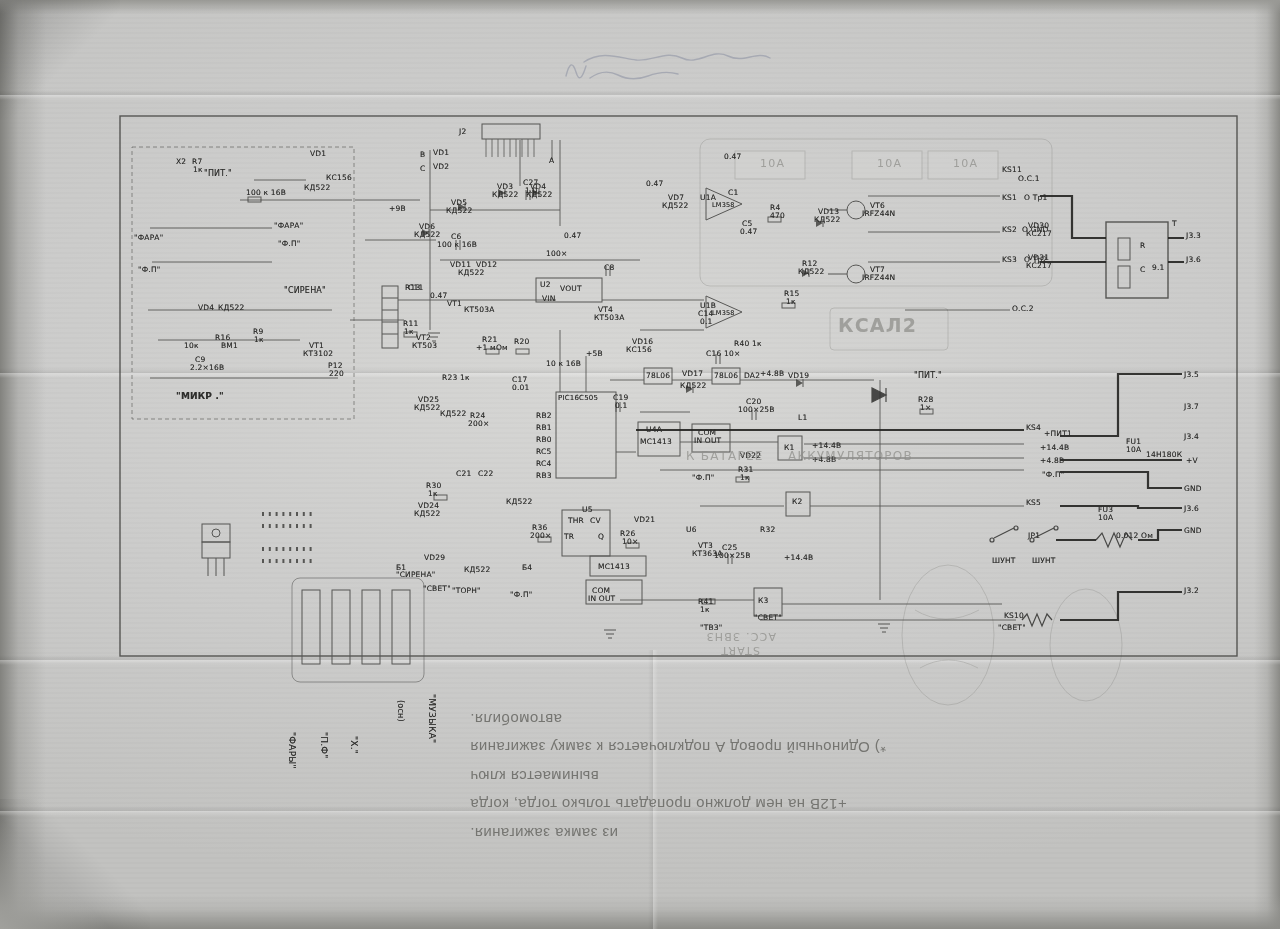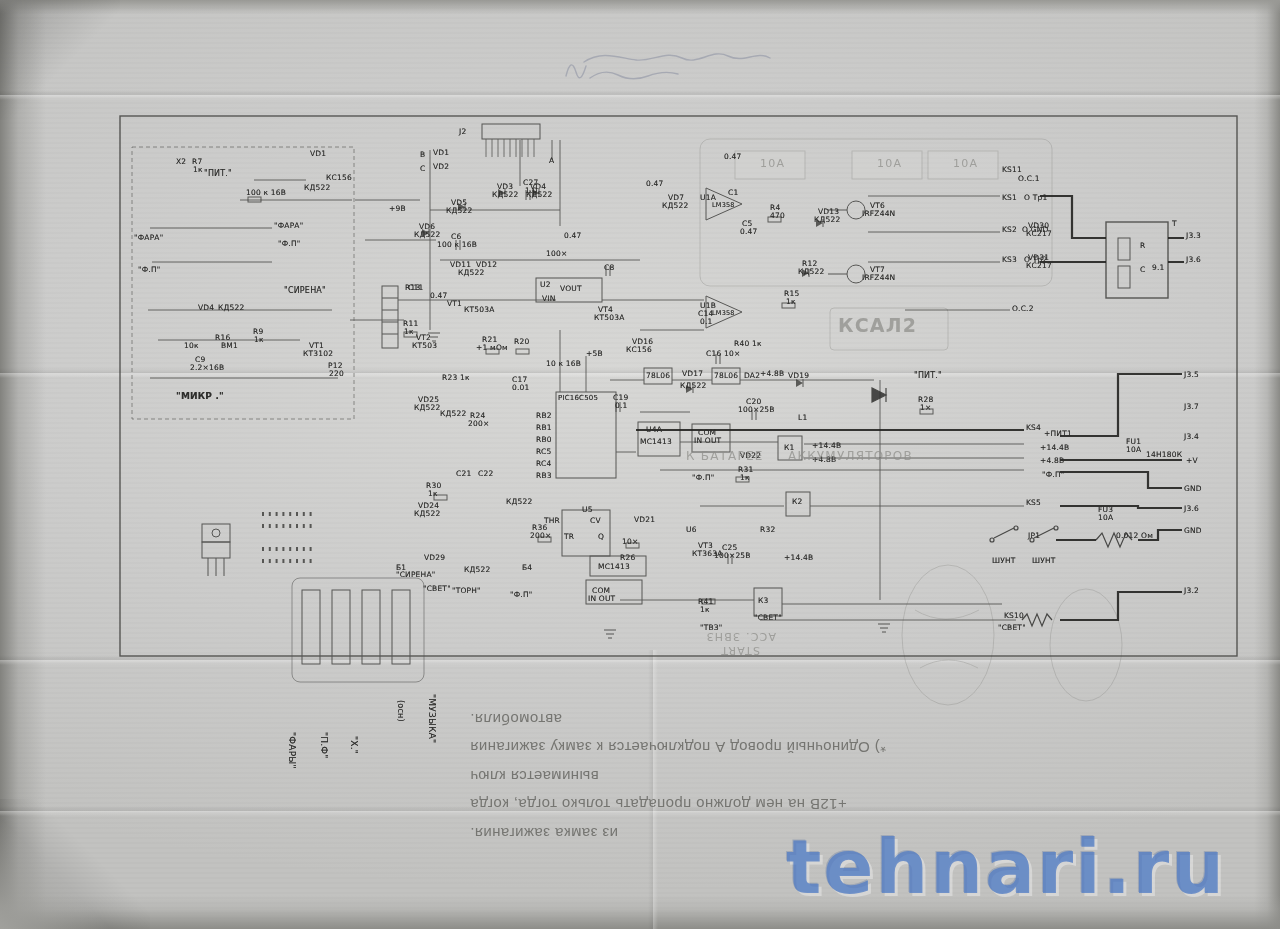--- a/index.html
+++ b/index.html
@@ -278,25 +278,25 @@
       <span class="lbl" style="left: 426px; top: 482px;">R30</span>
       <span class="lbl" style="left: 428px; top: 490px;">1к</span>
       <span class="lbl" style="left: 456px; top: 470px;">С21</span>
       <span class="lbl" style="left: 478px; top: 470px; text-align: center;">С22</span>
       <span class="lbl" style="left: 418px; top: 502px;">VD24</span>
       <span class="lbl" style="left: 414px; top: 510px;">КД522</span>
       <span class="lbl" style="left: 506px; top: 498px;">КД522</span>
       <span class="lbl" style="left: 532px; top: 524px;">R36</span>
       <span class="lbl" style="left: 530px; top: 532px;">200×</span>
       <span class="lbl" style="left: 582px; top: 506px;">U5</span>
-      <span class="lbl" style="left: 544px; top: 517px;">THR</span>
+      <span class="lbl" style="left: 568px; top: 517px;">THR</span>
       <span class="lbl" style="left: 590px; top: 517px;">CV</span>
       <span class="lbl" style="left: 564px; top: 533px;">TR</span>
       <span class="lbl" style="left: 598px; top: 533px;">Q</span>
-      <span class="lbl" style="left: 620px; top: 530px; margin-top: 24px;">R26</span>
+      <span class="lbl" style="left: 620px; top: 530px;">R26</span>
       <span class="lbl" style="left: 622px; top: 538px;">10×</span>
       <span class="lbl" style="left: 634px; top: 516px;">VD21</span>
       <span class="lbl" style="left: 686px; top: 526px;">U6</span>
       <span class="lbl" style="left: 698px; top: 542px;">VT3</span>
       <span class="lbl" style="left: 692px; top: 550px;">КТ363А</span>
       <span class="lbl" style="left: 722px; top: 544px;">С25</span>
       <span class="lbl" style="left: 714px; top: 552px;">100×25В</span>
       <span class="lbl" style="left: 784px; top: 554px;">+14.4В</span>
       <span class="lbl" style="left: 760px; top: 526px;">R32</span>
       <span class="lbl" style="left: 396px; top: 564px;">Б1</span>
@@ -398,14 +398,13 @@
       <span class="lbl" style="left: 328px; top: 732px; font-size: 9px; transform: rotate(90deg);">"П.Ф"</span>
       <span class="lbl" style="left: 296px; top: 732px; font-size: 9px; transform: rotate(90deg);">"ФАРЫ"</span>
     </div>
 
   <div class="footnote">
     <div>из замка зажигания.</div>
     <div>+12В на нем должно пропадать только тогда, когда вынимается ключ</div>
     <div>*) Одиночный провод А подключается к замку зажигания автомобиля.</div>
   </div>
 
-  <div class="watermark">tehnari.ru</div>
 </div>
 
 </body></html>

